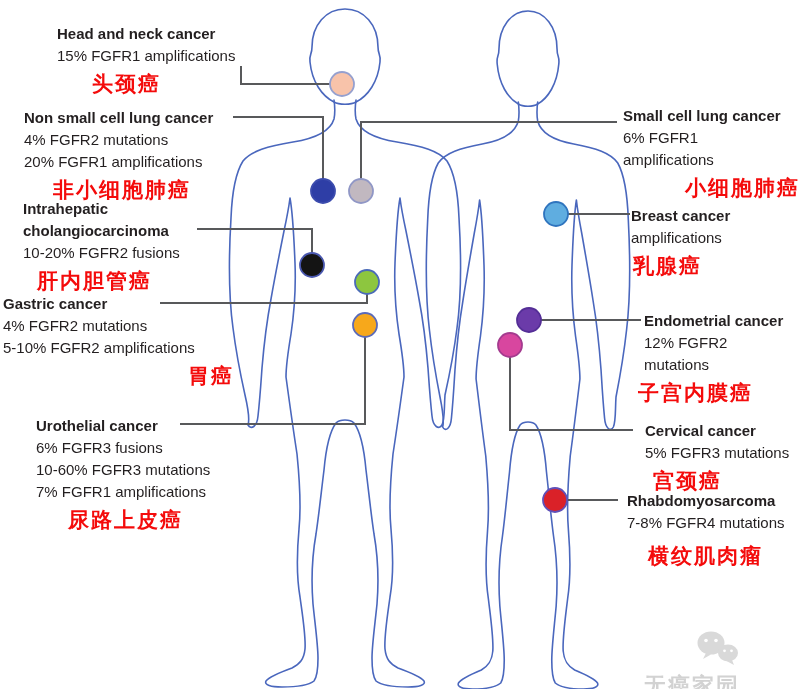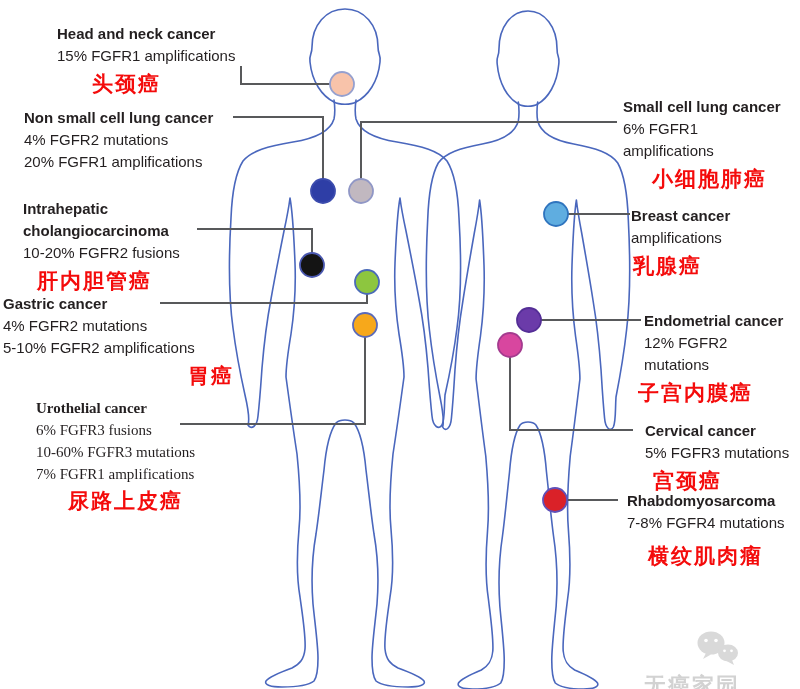--- a/index.html
+++ b/index.html
@@ -132,48 +132,49 @@
   <div class="ann" style="left:57px;top:23px;width:200px;">
     <div class="ttl">Head and neck cancer</div>
     <div class="det">15% FGFR1 amplifications</div>
     <div class="zh" style="padding-left:35px;">头颈癌</div>
   </div>
 
   <div class="ann" style="left:24px;top:107px;width:228px;">
     <div class="ttl">Non small cell lung cancer</div>
     <div class="det">4% FGFR2 mutations</div>
     <div class="det">20% FGFR1 amplifications</div>
+    <div class="zh" style="padding-left:29px;">非小细胞肺癌</div>
   </div>
 
   <div class="ann wrap" style="left:23px;top:198px;width:178px;">
     <div class="ttl">Intrahepatic cholangiocarcinoma</div>
     <div class="det">10-20% FGFR2 fusions</div>
     <div class="zh" style="padding-left:14px;">肝内胆管癌</div>
   </div>
 
   <div class="ann" style="left:3px;top:293px;width:232px;">
     <div class="ttl">Gastric cancer</div>
     <div class="det">4% FGFR2 mutations</div>
     <div class="det">5-10% FGFR2 amplifications</div>
     <div class="zh" style="padding-left:185px;">胃癌</div>
   </div>
 
-  <div class="ann" style="left:36px;top:397px;width:210px;font-family:Liberation Serif, serif;">
+  <div class="ann" style="left:36px;top:415px;width:210px;">
     <div class="ttl">Urothelial cancer</div>
     <div class="det">6% FGFR3 fusions</div>
     <div class="det">10-60% FGFR3 mutations</div>
     <div class="det">7% FGFR1 amplifications</div>
     <div class="zh" style="padding-left:32px;">尿路上皮癌</div>
   </div>
 
-  <div class="ann" style="left:623px;top:96px;width:177px;">
+  <div class="ann" style="left:623px;top:105px;width:177px;">
     <div class="ttl">Small cell lung cancer</div>
     <div class="det">6% FGFR1</div>
     <div class="det">amplifications</div>
-    <div class="zh" style="padding-left:29px;">小细胞肺癌</div>
+    <div class="zh" style="padding-left:29px;text-align:right;">小细胞肺癌</div>
   </div>
 
   <div class="ann" style="left:631px;top:205px;width:155px;">
     <div class="ttl">Breast cancer</div>
     <div class="det">amplifications</div>
     <div class="zh" style="padding-left:2px;">乳腺癌</div>
   </div>
 
   <div class="ann" style="left:644px;top:310px;width:150px;">
     <div class="ttl">Endometrial cancer</div>

